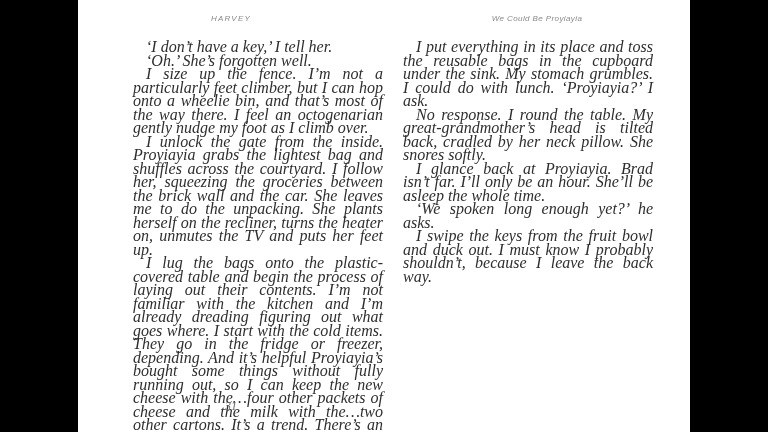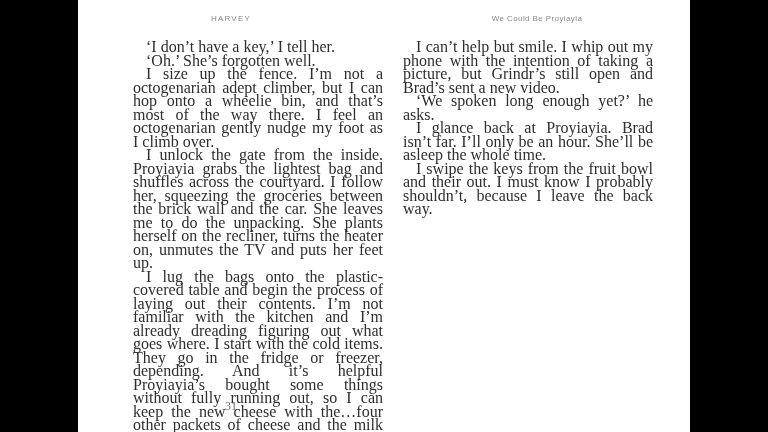--- a/index.html
+++ b/index.html
@@ -8,20 +8,21 @@
     width: 768px;
     height: 432px;
     background: #000000;
     overflow: hidden;
   }
   .stage {
     position: relative;
     width: 684px;
     height: 432px;
     background: #fef9c3;
+    font-style: italic;
   }
   .letterbox {
     position: absolute;
     top: 0;
     width: 78px;
     height: 432px;
     background: #000000;
   }
   .letterbox.left  { left: 0; }
   .letterbox.right { right: 0; }
@@ -93,31 +94,32 @@
   <div class="letterbox left"></div>
   <div class="letterbox right"></div>
 
   <div class="spread">
 
     <section class="page page-left">
       <div class="running-head">HARVEY</div>
       <div class="body-text">
         <p>‘I don’t have a key,’ I tell her.</p>
         <p>‘Oh.’ She’s forgotten well.</p>
-        <p>I size up the fence. I’m not a octogenarian adept climber, but I can hop onto a wheelie bin, and that’s most of the way there. I feel an octogenarian gently nudge my foot as I climb over.</p>
+        <p>I size up the fence. I’m not a particularly feet climber, but I can hop onto a wheelie bin, and that’s most of the way there. I feel an octogenarian gently nudge my foot as I climb over.</p>
         <p>I unlock the gate from the inside. Proyiayia grabs the lightest bag and shuffles across the courtyard. I follow her, squeezing the groceries between the brick wall and the car. She leaves me to do the unpacking. She plants herself on the recliner, turns the heater on, unmutes the TV and puts her feet up.</p>
         <p>I lug the bags onto the plastic-covered table and begin the process of laying out their contents. I’m not familiar with the kitchen and I’m already dreading figuring out what goes where. I start with the cold items. They go in the fridge or freezer, depending. And it’s helpful Proyiayia’s bought some things without fully running out, so I can keep the new cheese with the…four other packets of cheese and the milk with the…two other cartons. It’s a trend. There’s an unopened four-litre tin of extra virgin olive oil in the pantry. In fact, the whole pantry is very well stocked.</p>
       </div>
       <div class="folio">31</div>
     </section>
 
     <section class="page page-right">
       <div class="running-head">We Could Be Proyiayia</div>
       <div class="body-text">
-        <p>I can’t help but smile. I whip out my phone with the intention of taking a picture, but Grindr’s still open and Brad’s sent a new video.</p>
+        <p>I put everything in its place and toss the reusable bags in the cupboard under the sink. My stomach grumbles. I could do with lunch. ‘Proyiayia?’ I ask.</p>
+        <p>No response. I round the table. My great-grandmother’s head is tilted back, cradled by her neck pillow. She snores softly.</p>
+        <p>I glance back at Proyiayia. Brad isn’t far. I’ll only be an hour. She’ll be asleep the whole time.</p>
         <p>‘We spoken long enough yet?’ he asks.</p>
-        <p>I glance back at Proyiayia. Brad isn’t far. I’ll only be an hour. She’ll be asleep the whole time.</p>
-        <p>I swipe the keys from the fruit bowl and their out. I must know I probably shouldn’t, because I leave the back way.</p>
+        <p>I swipe the keys from the fruit bowl and duck out. I must know I probably shouldn’t, because I leave the back way.</p>
       </div>
     </section>
 
   </div>
 </div>
 
 </body></html>

